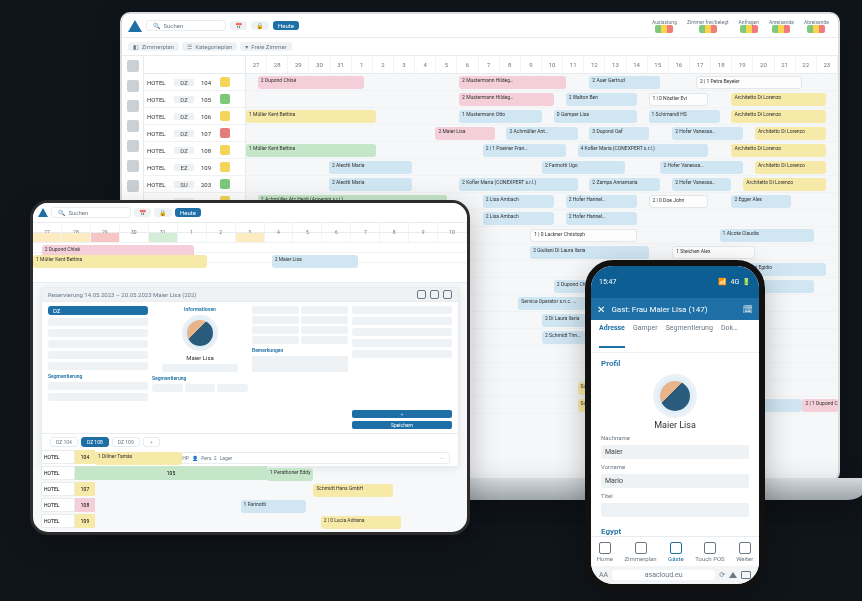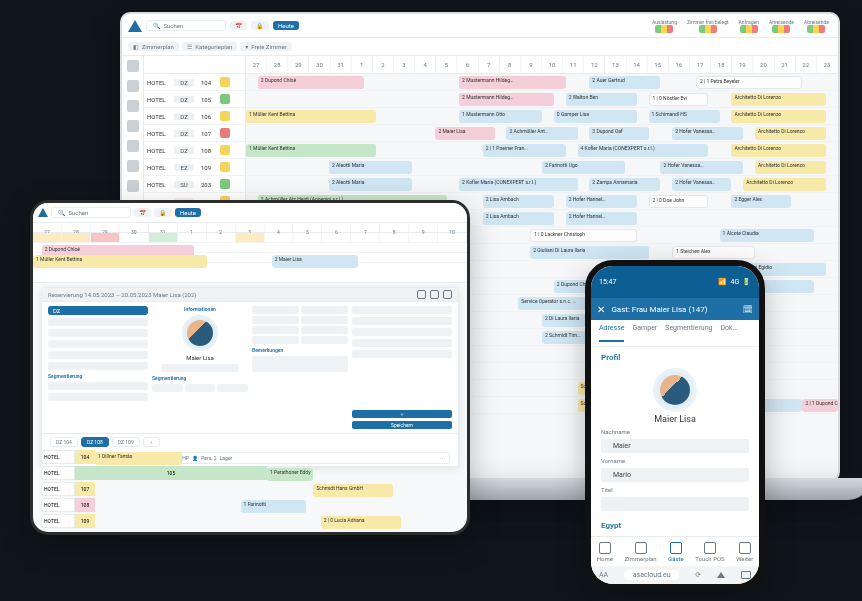--- a/index.html
+++ b/index.html
@@ -103,34 +103,34 @@
 .tablet-bottom .row .g{flex:1;position:relative}
 
 
 .phone{position:absolute;left:585px;top:260px;width:180px;height:330px;background:#fff;border:6px solid #111;border-radius:28px;overflow:hidden;box-shadow:var(--shadow)}
 .statusbar{height:16px;background:var(--blue2);display:flex;align-items:center;justify-content:space-between;padding:16px 8px;color:#fff;font-size:7px}
 .statusbar .r{display:flex;gap:3px;align-items:center}
 .appbar{height:22px;background:var(--blue);display:flex;align-items:center;gap:6px;padding:0 6px;color:#fff;font-size:8px}
 .appbar .x{font-size:10px}
 .appbar .sp{flex:1}
 .subtabs{display:flex;gap:8px;padding:4px 8px;font-size:7px;color:var(--grey);border-bottom:1px solid #eef1f3}
-.subtabs .on{color:var(--blue);font-weight:400;border-bottom:2px solid var(--blue);padding-bottom:8px}
+.subtabs .on{color:var(--blue);font-weight:700;border-bottom:2px solid var(--blue);padding-bottom:14px}
 .p-sec{padding:6px 10px;font-size:8px;color:var(--blue);font-weight:600}
 .p-av{display:flex;flex-direction:column;align-items:center;gap:2px}
 .p-av .avatar{width:44px;height:44px;border:4px solid #eaf2f7}
 .p-av .avatar::after{width:30px;height:30px}
 .p-av .nm{font-size:9px;color:#333}
 .p-fields{display:flex;flex-direction:column;gap:4px;padding:4px 10px}
 .p-fields label{font-size:6px;color:var(--grey)}
-.p-fields .inp{height:14px;background:var(--chip);border-radius:2px;font-size:7px;color:#444;padding:1px 12px;display:flex;align-items:center}
+.p-fields .inp{height:14px;background:var(--chip);border-radius:2px;font-size:7px;color:#444;padding:1px 4px;display:flex;align-items:center}
 .navbar{position:absolute;bottom:18px;left:0;right:0;height:30px;border-top:1px solid var(--lightgrey);display:flex;justify-content:space-around;align-items:center;font-size:6px;color:var(--grey);background:#fff}
 .navbar .ni{display:flex;flex-direction:column;align-items:center;gap:1px}
 .navbar .ni.on{color:var(--blue)}
 .navbar .ic{width:12px;height:12px;border:1.5px solid currentColor;border-radius:2px}
-.urlbar{position:absolute;bottom:0;left:0;right:0;height:18px;background:#f2f4f6;display:flex;align-items:center;gap:16px;padding:0 8px;font-size:7px;color:var(--grey)}
+.urlbar{position:absolute;bottom:0;left:0;right:0;height:18px;background:#f2f4f6;display:flex;align-items:center;gap:4px;padding:0 8px;font-size:7px;color:var(--grey)}
 .urlbar .addr{flex:1;text-align:center;background:#fff;border-radius:4px;padding:1px 0}
 
 .ico-sq{width:10px;height:8px;border:1.2px solid currentColor;border-radius:1px}
 .ico-up{width:0;height:0;border-left:4px solid transparent;border-right:4px solid transparent;border-bottom:6px solid currentColor}
 
 </style>
 </head>
 <body>
 
 <div class="laptop">

